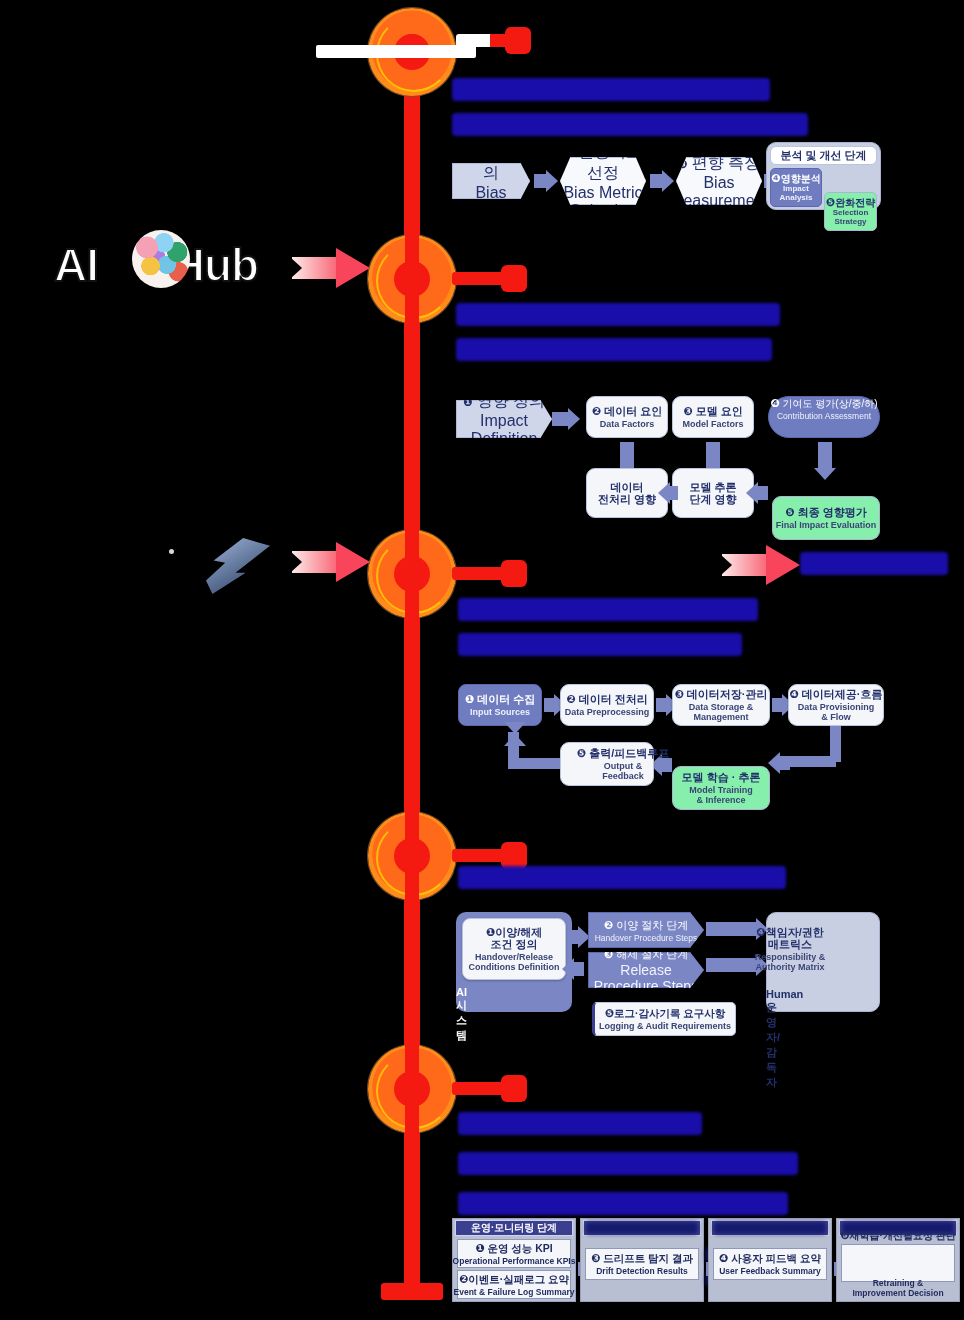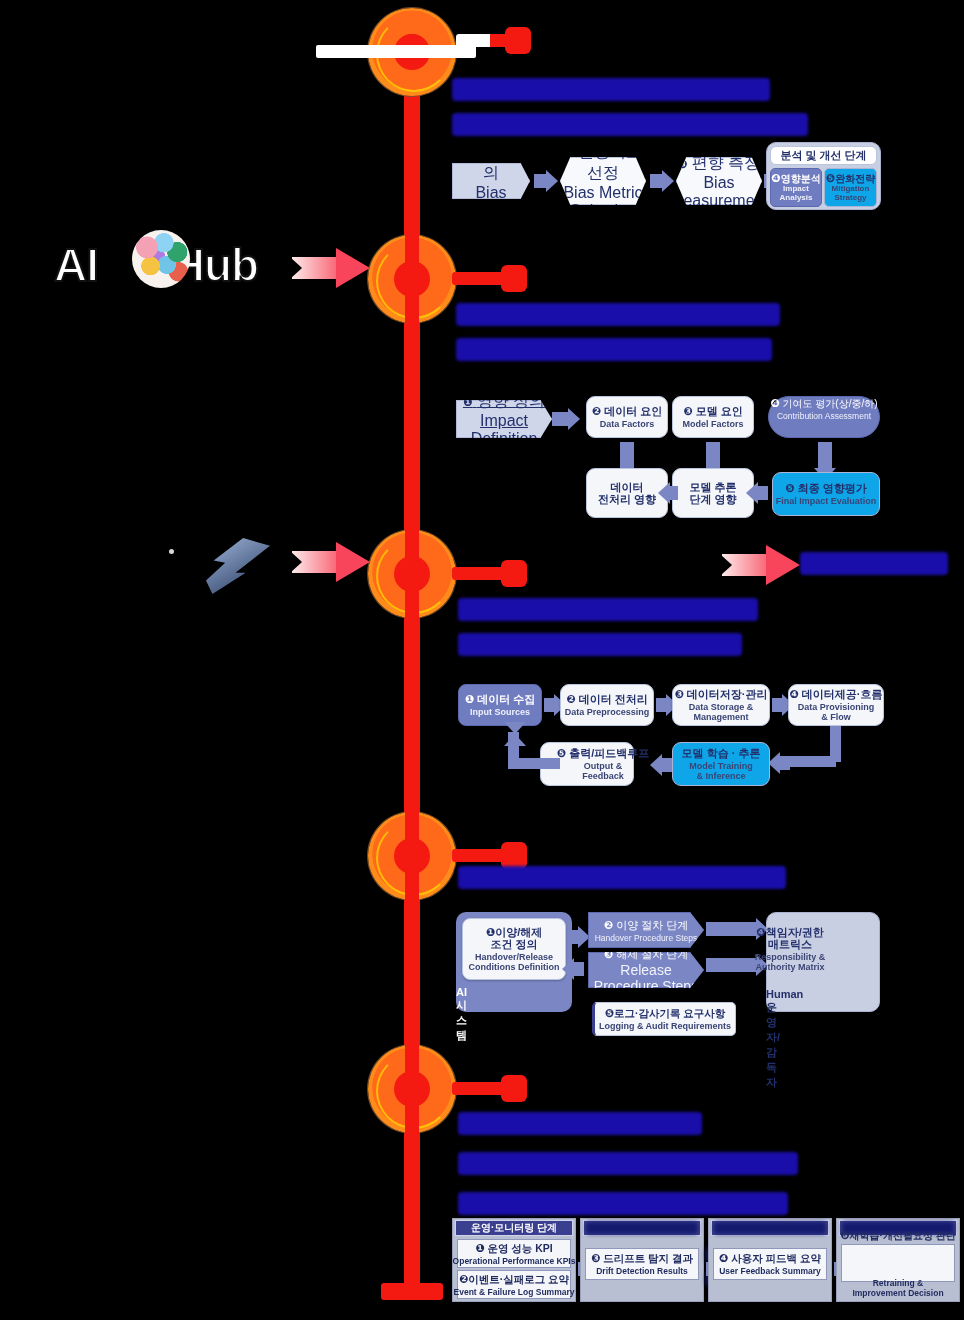--- a/index.html
+++ b/index.html
@@ -69,21 +69,21 @@
 
   
   .flow{position:absolute;}
   .bx{position:absolute;box-sizing:border-box;display:flex;flex-direction:column;
       align-items:center;justify-content:center;text-align:center;border-radius:9px;
       color:#23306b;line-height:1.12;}
   .bx .ko{font-weight:bold;font-size:11px;white-space:nowrap;}
   .bx .ko.w{white-space:normal;}
   .bx .en{font-size:9px;font-weight:600;margin-top:1px;color:#3a4575;}
   .bx.light{background:#f4f6fa;border:1.4px solid #b9c4de;box-shadow:0 1px 2px rgba(0,0,0,.25);}
-  .bx.pale{background:#0ea5e9;border:1.4px solid #aab4d4;}
+  .bx.pale{background:#86efac;border:1.4px solid #aab4d4;margin-top:24px;}
   .bx.solid{background:#6f7cc0;border:1.4px solid #5d69ae;color:#fff;}
   .bx.solid .en{color:#eef0fb;}
   .num{font-size:11px;font-weight:bold;}
 
   .chev{position:absolute;background:#cfd6ea;border:1.4px solid #b0bad8;color:#23306b;
      box-sizing:border-box;display:flex;flex-direction:column;align-items:center;justify-content:center;
      text-align:center;clip-path:polygon(0 0,88% 0,100% 50%,88% 100%,0 100%);}
   .hexb{position:absolute;background:#f7f9fc;border:1.4px solid #b9c4de;color:#23306b;
      box-sizing:border-box;display:flex;flex-direction:column;align-items:center;justify-content:center;
      text-align:center;clip-path:polygon(12% 0,88% 0,100% 50%,88% 100%,12% 100%,0 50%);}
@@ -235,27 +235,27 @@
 
     <div class="grp" style="left:766px;top:142px;width:115px;height:68px;background:#c9cfe2;border:1.4px solid #aab2cf;"></div>
     <div class="grp-title" style="left:770px;top:146px;width:107px;height:19px;">분석 및 개선 단계</div>
     <div class="bx solid" style="left:770px;top:168px;width:52px;height:39px;border-radius:5px;">
       <div class="ko" style="font-size:10px"><span class="num">❹</span><span>영향분석</span></div>
       <div class="en" style="white-space:pre-line;font-size:8px">Impact
 Analysis</div>
     </div>
     <div class="bx pale" style="left:824px;top:168px;width:53px;height:39px;border-radius:5px;">
       <div class="ko" style="font-size:10px"><span class="num">❺</span><span>완화전략</span></div>
-      <div class="en" style="white-space:pre-line;font-size:8px">Mitigation
+      <div class="en" style="white-space:pre-line;font-size:8px">Selection
 Strategy</div>
     </div>
   </div>
 
   <div class="flow">
-    <div class="chev" style="left:456px;top:400px;width:96px;height:38px;text-decoration:underline;">
+    <div class="chev" style="left:456px;top:400px;width:96px;height:38px;">
       <div class="ko"><span class="num">❶</span>
         <span>영향 정의</span></div>
       <div class="en">Impact Definition</div>
     </div>
     <div class="arw" style="left:552px;top:412px;width:18px;"></div>
 
     <div class="bx light" style="left:586px;top:396px;width:82px;height:42px;">
       <div class="ko"><span class="num">❷</span>
         <span>데이터 요인</span></div>
       <div class="en">Data Factors</div>
@@ -329,21 +329,21 @@
     <div class="pipe" style="left:786px;top:756px;width:50px;height:11px;"></div>
     <div class="arwL" style="left:778px;top:756px;width:12px;"></div>
 
     <div class="bx pale" style="left:672px;top:742px;width:98px;height:44px;">
       <div class="ko">모델 학습 · 추론</div>
       <div class="en" style="white-space:pre-line">Model Training
 &amp; Inference</div>
     </div>
     <div class="arwL" style="left:660px;top:758px;width:12px;"></div>
 
-    <div class="bx light" style="left:540px;top:742px;width:94px;height:44px;padding-left:32px;">
+    <div class="bx light" style="left:560px;top:742px;width:94px;height:44px;padding-left:32px;">
       <div class="ko"><span class="num">❺</span>
         <span>출력/피드백루프</span></div>
       <div class="en" style="white-space:pre-line">Output &amp;
 Feedback</div>
     </div>
 
     <div class="pipe" style="left:508px;top:758px;width:52px;height:11px;"></div>
     <div class="pipe" style="left:508px;top:732px;width:11px;height:30px;"></div>
     <div class="arw-d arw-u" style="left:508px;top:732px;height:4px;background:transparent"></div>
   </div>

